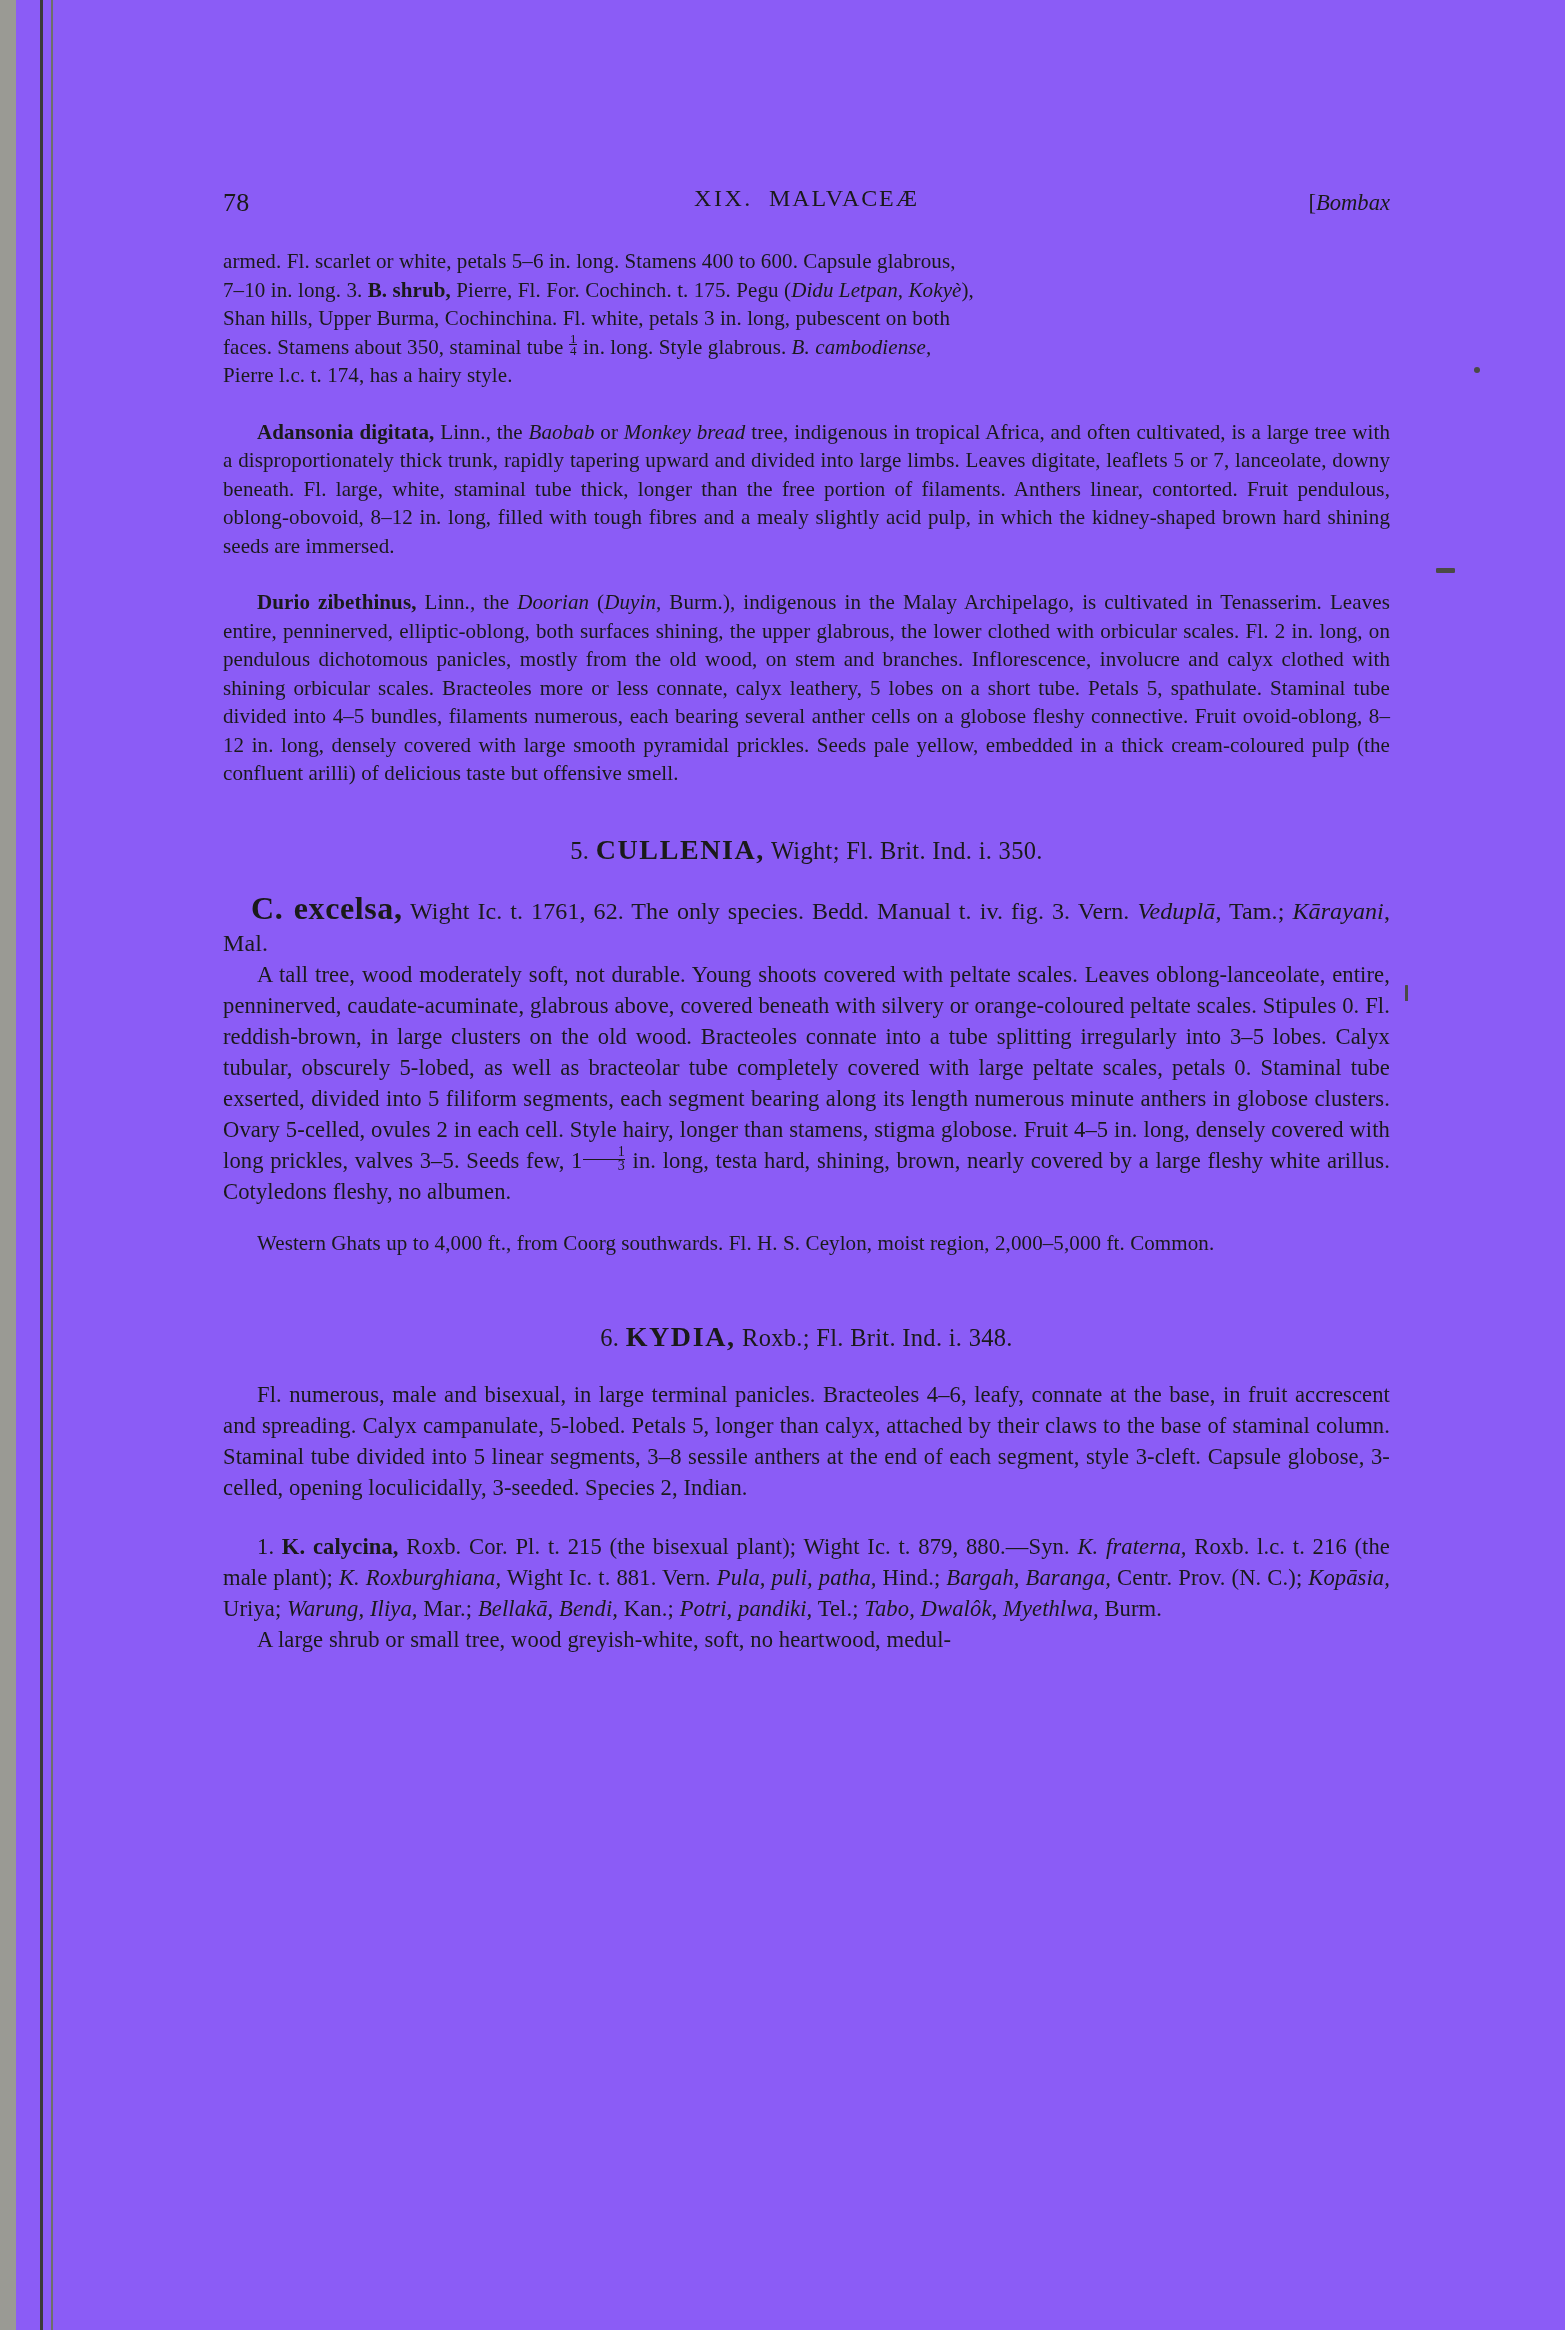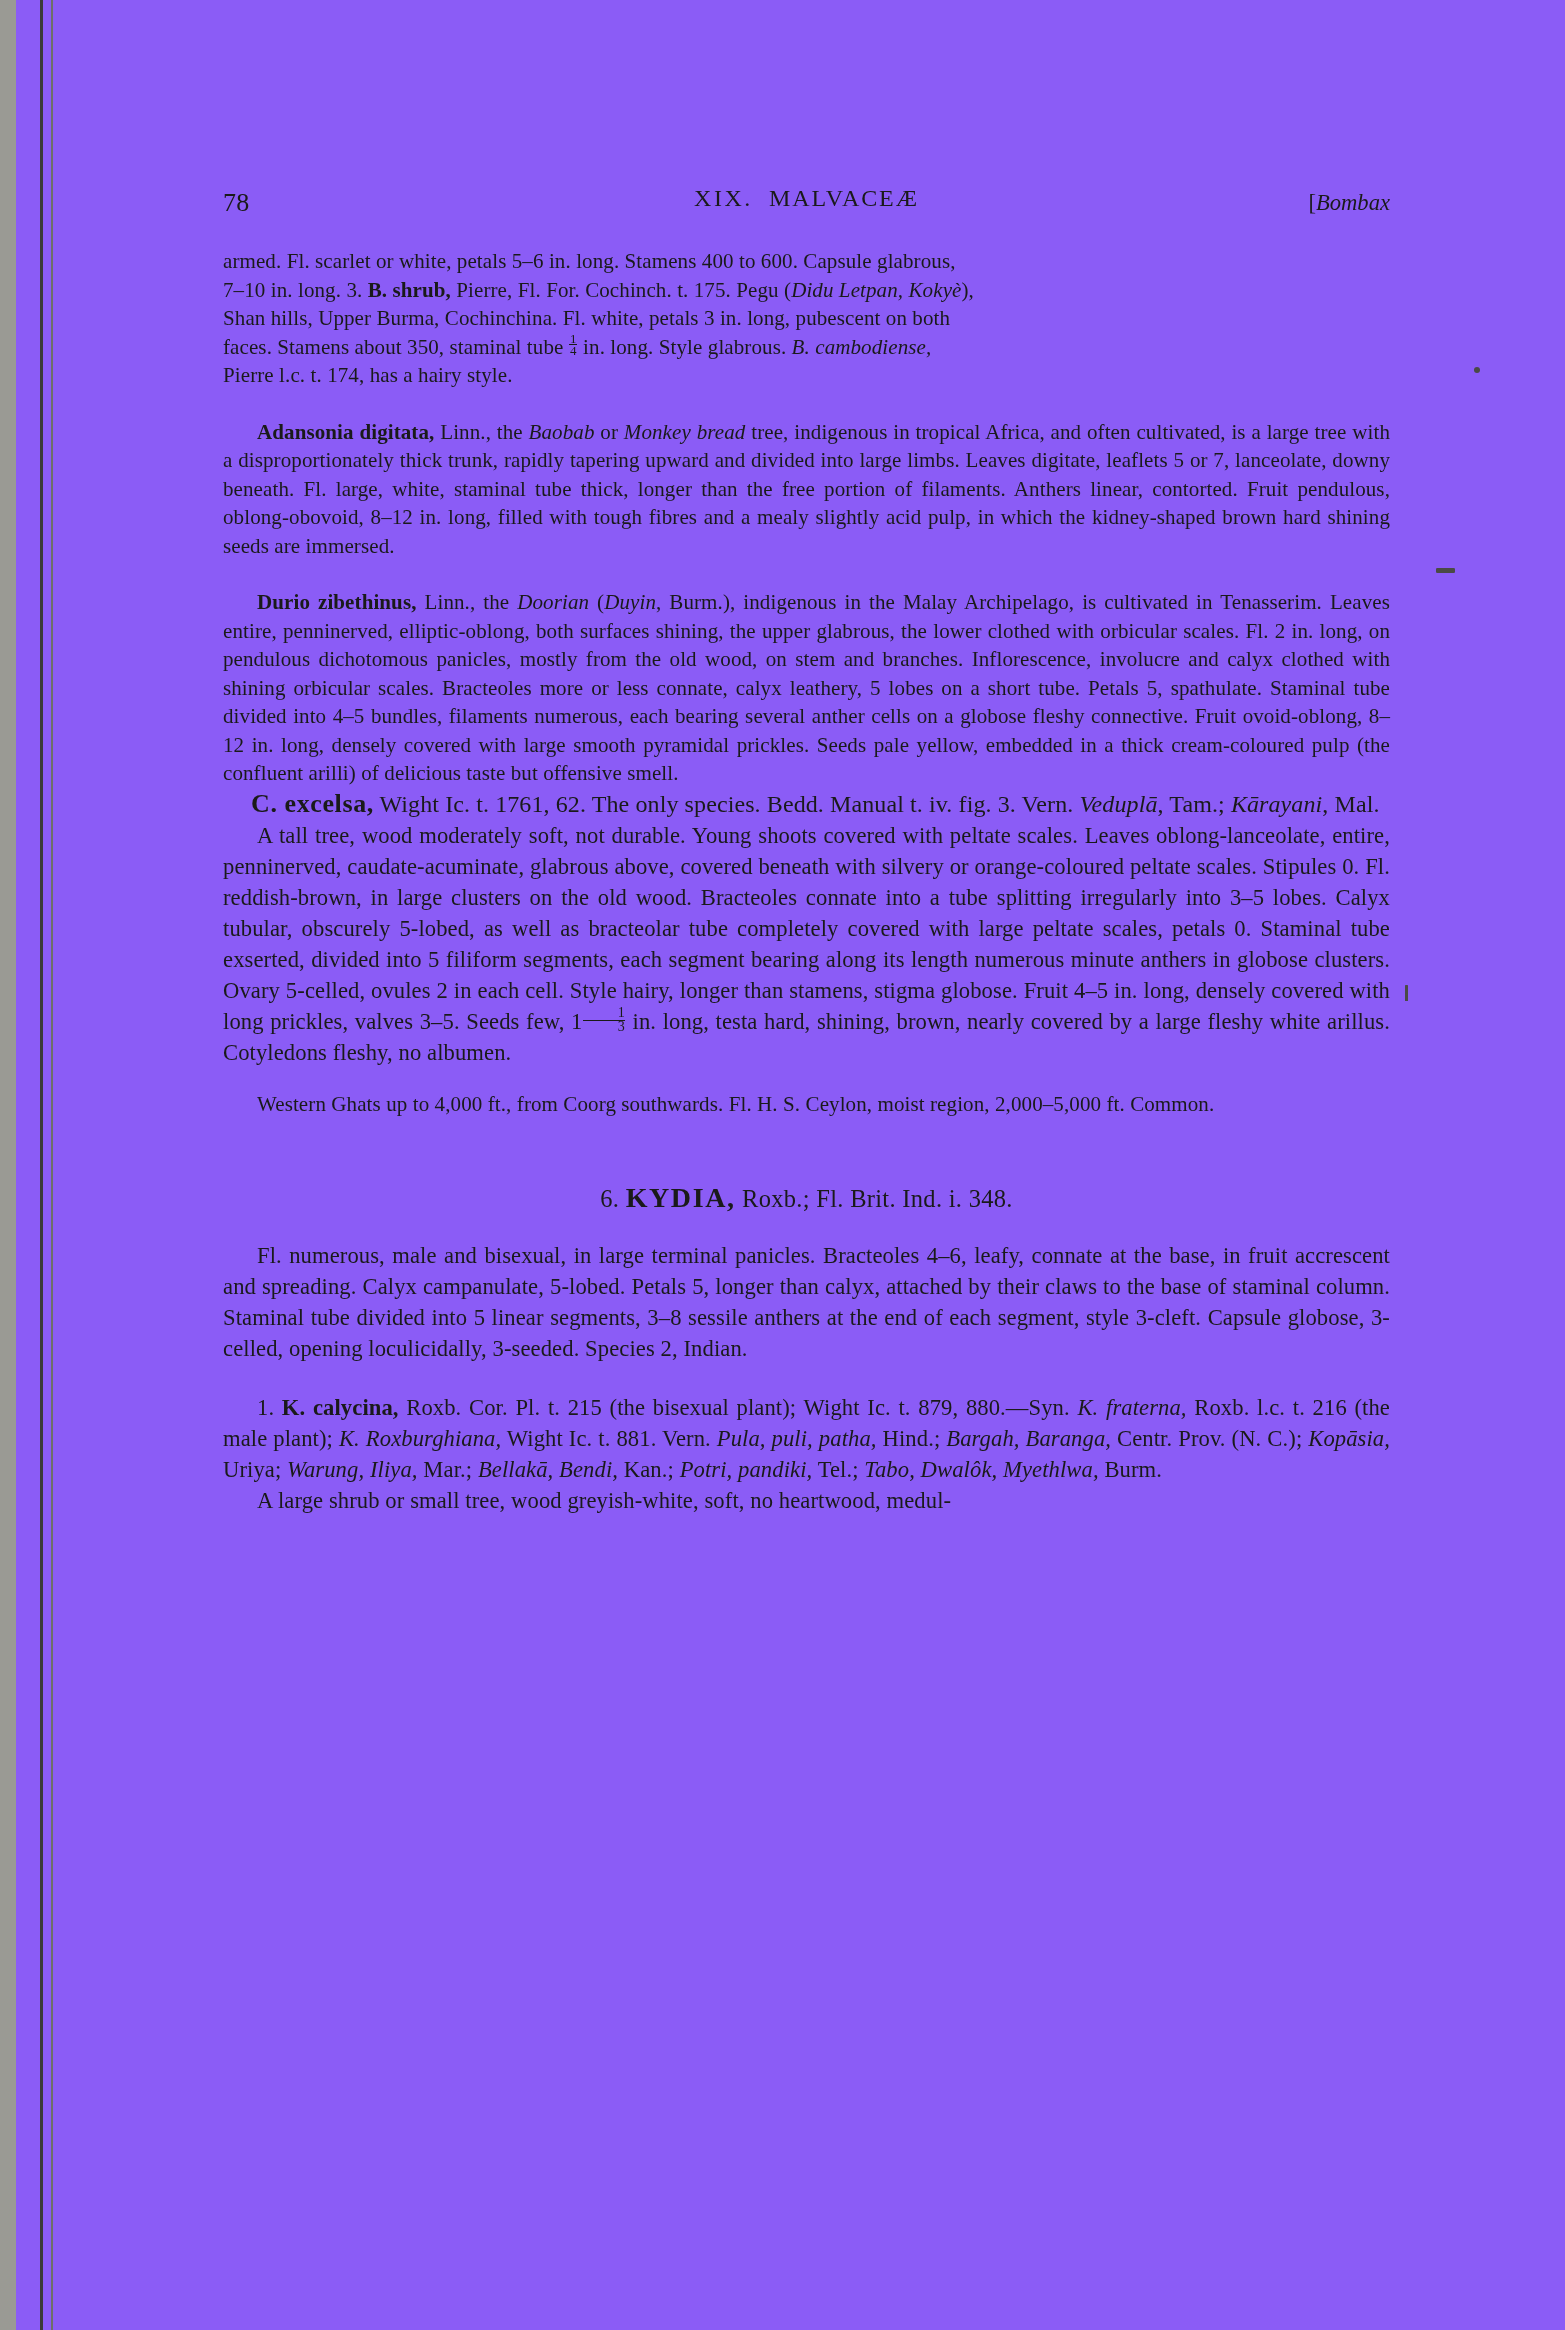--- a/index.html
+++ b/index.html
@@ -117,21 +117,21 @@
     font-size: 28px;
     letter-spacing: 1.6px;
   }
   .species-head {
     font-size: 24px;
     line-height: 32px;
     text-indent: 28px;
   }
   .species-head .sname {
     font-weight: bold;
-    font-size: 26px;
+    font-size: 32px;
     letter-spacing: 0.6px;
   }
   .frac {
     display: inline-block;
     vertical-align: -0.15em;
     font-size: 0.62em;
     line-height: 0.9;
     text-align: center;
     margin: 0 0.6px;
   }
@@ -173,20 +173,25 @@
     </p>
 
     <p class="para-sm gap-md indent">
       <span class="sp-name">Adansonia digitata,</span><span> Linn., the </span><span class="it">Baobab</span><span> or </span><span class="it">Monkey bread</span><span> tree, indigenous in tropical Africa, and often cultivated, is a large tree with a disproportionately thick trunk, rapidly tapering upward and divided into large limbs.    Leaves digitate, leaflets 5 or 7, lanceolate, downy beneath.    Fl. large, white, staminal tube thick, longer than the free portion of filaments.  Anthers linear, contorted.   Fruit pendulous, oblong-obovoid, 8–12 in. long, filled with tough fibres and a mealy slightly acid pulp, in which the kidney-shaped brown hard shining seeds are immersed.</span>
     </p>
 
     <p class="para-sm gap-md indent">
       <span class="sp-name">Durio zibethinus,</span><span> Linn., the </span><span class="it">Doorian</span><span> (</span><span class="it">Duyin</span><span>, Burm.), indigenous in the Malay Archipelago, is cultivated in Tenasserim.    Leaves entire, penninerved, elliptic-oblong, both surfaces shining, the upper glabrous, the lower clothed with orbicular scales.   Fl. 2 in. long, on pendulous dichotomous panicles, mostly from the old wood, on stem and branches.   Inflorescence, involucre and calyx clothed with shining orbicular scales. Bracteoles more or less connate, calyx leathery, 5 lobes on a short tube.  Petals 5, spathulate.   Staminal tube divided into 4–5 bundles, filaments numerous, each bearing several anther cells on a globose fleshy connective.   Fruit ovoid-oblong, 8–12 in. long, densely covered with large smooth pyramidal prickles.   Seeds pale yellow, embedded in a thick cream-coloured pulp (the confluent arilli) of delicious taste but offensive smell.</span>
     </p>
 
+    <div class="genus-head">
+      <span>5.</span>
+      <span class="gname">CULLENIA,</span>
+      <span>Wight; Fl. Brit. Ind. i. 350.</span>
+    </div>
 
     <p class="para-lg species-head">
       <span class="sname">C. excelsa,</span><span> Wight Ic. t. 1761, 62.   The only species.   Bedd. Manual t. iv. fig. 3.   Vern. </span><span class="it">Veduplā</span><span>, Tam.; </span><span class="it">Kārayani</span><span>, Mal.</span>
     </p>
 
     <p class="para-lg indent">
       <span>A tall tree, wood moderately soft, not durable.   Young shoots covered with peltate scales.   Leaves oblong-lanceolate, entire, penninerved, caudate-acuminate, glabrous above, covered beneath with silvery or orange-coloured peltate scales.   Stipules 0.   Fl. reddish-brown, in large clusters on the old wood. Bracteoles connate into a tube splitting irregularly into 3–5 lobes.   Calyx tubular, obscurely 5-lobed, as well as bracteolar tube completely covered with large peltate scales, petals 0. Staminal tube exserted, divided into 5 filiform segments, each segment bearing along its length numerous minute anthers in globose clusters.   Ovary 5-celled, ovules 2 in each cell.   Style hairy, longer than stamens, stigma globose.     Fruit 4–5 in. long, densely covered with long prickles, valves 3–5.   Seeds few, 1</span><span class="frac"><span class="n">1</span><span class="d">3</span></span><span> in. long, testa hard, shining, brown, nearly covered by a large fleshy white arillus.    Cotyledons fleshy, no albumen.</span>
     </p>
 
     <p class="para-sm gap-sm indent">

